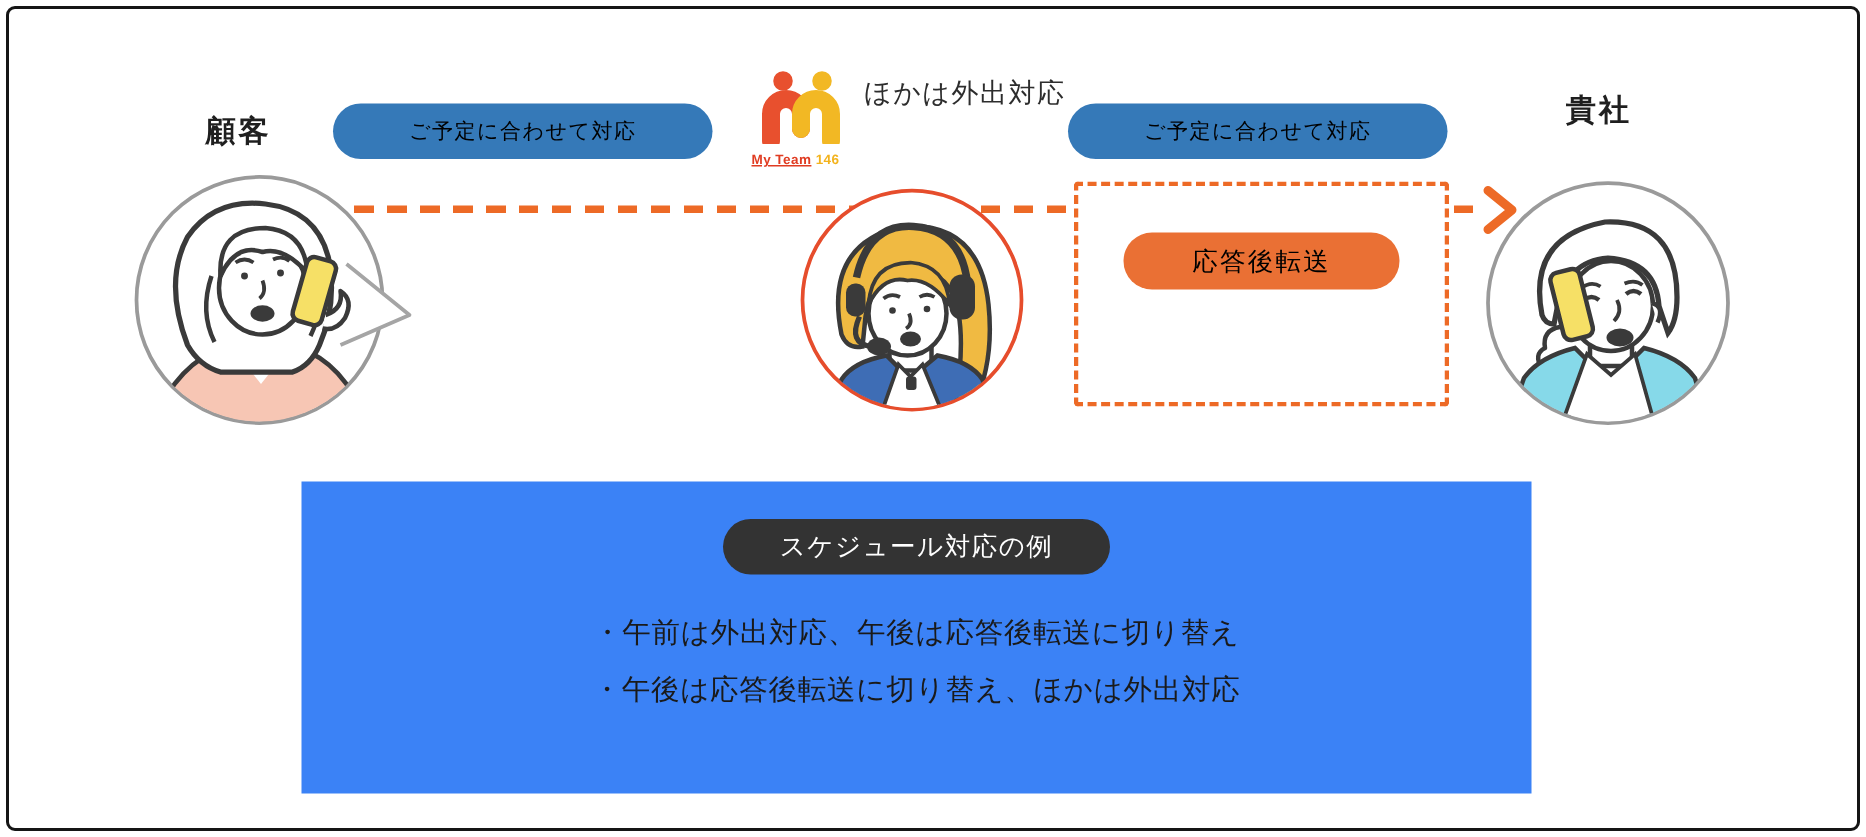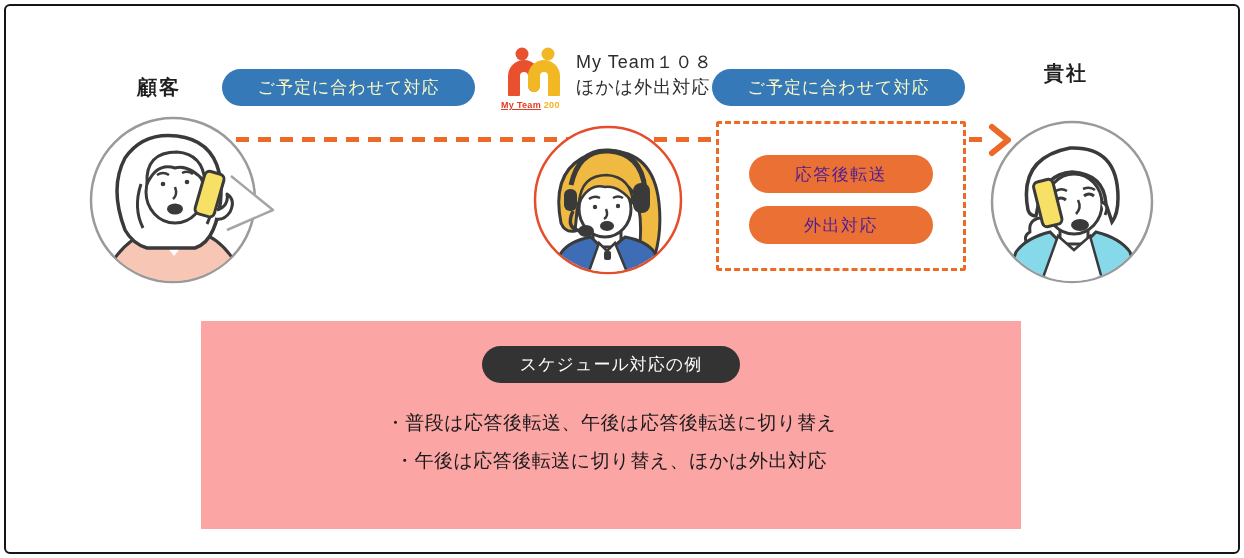--- a/index.html
+++ b/index.html
@@ -4,38 +4,38 @@
 <style>
   html,body{margin:0;padding:0;background:#fff;}
   .canvas{position:relative;width:1244px;height:558px;background:#fff;overflow:hidden;
           font-family:"Liberation Sans","DejaVu Sans",sans-serif;color:#1a1a1a;}
   .frame{position:absolute;inset:4px;border:2px solid #151515;border-radius:6px;}
 
   .abs{position:absolute;}
 
   .side-label{font-size:20px;font-weight:600;letter-spacing:2px;color:#1f1f1f;}
 
-  .blue-pill{width:253px;height:37px;border-radius:19px;background:#3579b8;color:#fef9c3;
+  .blue-pill{width:253px;height:37px;border-radius:19px;background:#3579b8;color:#000000;
              display:flex;align-items:center;justify-content:center;
-             font-size:17px;font-weight:500;letter-spacing:1px;}
+             font-size:14px;font-weight:500;letter-spacing:1px;}
 
   .service-name{font-size:18px;font-weight:500;color:#2d2d2d;line-height:25px;letter-spacing:1px;}
 
   .flow-line{height:5px;background:repeating-linear-gradient(90deg,#ed6a26 0 13px,transparent 13px 22px);z-index:1;}
 
   .avatar{z-index:2;}
 
   .options-box{width:250px;height:150px;border:3px dashed #ed6a26;border-radius:3px;
                box-sizing:border-box;display:flex;flex-direction:column;align-items:center;
                padding-top:31px;gap:13px;z-index:1;}
-  .orange-btn{width:184px;height:38px;border-radius:19px;background:#ea7034;color:#4c1d95;
+  .orange-btn{width:184px;height:38px;border-radius:19px;background:#ea7034;color:#000000;
               display:flex;align-items:center;justify-content:center;
               font-size:17px;font-weight:500;letter-spacing:1.5px;}
 
-  .example-panel{left:201px;top:321px;width:820px;height:208px;background:#fca5a5;
+  .example-panel{left:201px;top:321px;width:820px;height:208px;background:#3b82f6;
                  display:flex;flex-direction:column;align-items:center;}
   .dark-pill{margin-top:25px;height:37px;padding:0 38px;border-radius:19px;background:#333333;
              color:#fff;display:flex;align-items:center;justify-content:center;
              font-size:17px;font-weight:500;letter-spacing:1px;}
   .bullets{margin-top:21px;text-align:center;}
   .bullet-line{font-size:19px;line-height:38px;letter-spacing:0.5px;color:#1a1a1a;}
 
   .logo-wordmark{font-size:9px;font-weight:700;letter-spacing:0.3px;white-space:nowrap;}
   .logo-wordmark .red{color:#e03c22;text-decoration:underline;}
   .logo-wordmark .yellow{color:#f3b31d;}
@@ -50,25 +50,24 @@
 
   <div class="abs blue-pill" style="left:222px;top:69px;">ご予定に合わせて対応</div>
 
   <div class="abs" style="left:501px;top:46px;width:70px;">
     <svg width="66" height="50" viewBox="0 0 66 50">
       <circle cx="21" cy="8" r="6.5" fill="#e8502e"></circle>
       <circle cx="47" cy="8" r="6.5" fill="#f2b824"></circle>
       <path d="M13 48 V30 a10 10 0 0 1 20 0 V40" fill="none" stroke="#e8502e" stroke-width="12" stroke-linecap="round"></path>
       <path d="M33 40 V30 a10 10 0 0 1 20 0 V48" fill="none" stroke="#f2b824" stroke-width="12" stroke-linecap="round"></path>
     </svg>
-    <div class="logo-wordmark"><span class="red">My Team</span> <span class="yellow">200</span></div>
+    <div class="logo-wordmark"><span class="red">My Team</span> <span class="yellow">146</span></div>
   </div>
 
   <div class="abs" style="left:576px;top:50px;">
-    <div class="service-name">My Team１０８</div>
     <div class="service-name">ほかは外出対応</div>
   </div>
 
   <div class="abs blue-pill" style="left:712px;top:69px;">ご予定に合わせて対応</div>
 
   <div class="abs side-label" style="left:1044px;top:60px;">貴社</div>
 
   <div class="abs flow-line" style="left:236px;top:137px;width:481px;"></div>
   <div class="abs flow-line" style="left:969px;top:137px;width:17px;"></div>
   <svg class="abs" style="left:986px;top:123px;z-index:3;" width="28" height="34" viewBox="0 0 28 34">
@@ -130,21 +129,20 @@
       <ellipse cx="76" cy="103" rx="7" ry="5" fill="#3a3a3a"></ellipse>
       <path d="M20 154 L30 130 Q38 118 60 114 L70 124 L58 154 Z" fill="#3e6db5" stroke="#3a3a3a" stroke-width="3"></path>
       <path d="M132 154 L124 130 Q116 118 94 114 L82 124 L96 154 Z" fill="#3e6db5" stroke="#3a3a3a" stroke-width="3"></path>
       <path d="M56 154 L68 120 L76 128 L84 120 L98 154 Z" fill="#ffffff" stroke="#3a3a3a" stroke-width="2.5"></path>
       <rect x="73" y="128" width="7" height="9" rx="2" fill="#3a3a3a"></rect>
     </g>
   </svg>
 
   <div class="abs options-box" style="left:716px;top:121px;">
     <div class="orange-btn">応答後転送</div>
-    <div class="orange-btn">外出対応</div>
   </div>
 
   <svg class="abs avatar" style="left:988px;top:118px;" width="168" height="168" viewBox="0 0 168 168">
     <defs>
         <clipPath id="mcl">
           <circle cx="84" cy="84" r="79"></circle>
         </clipPath>
       </defs>
     <circle cx="84" cy="84" r="80" fill="#ffffff" stroke="#9a9a9a" stroke-width="2.5"></circle>
     <g clip-path="url(#mcl)">
@@ -164,17 +162,17 @@
       <path d="M52 100 q-12 2 -10 14 q-8 4 -2 14 q4 6 12 4" fill="#ffffff" stroke="#3a3a3a" stroke-width="3" stroke-linejoin="round"></path>
       <path d="M16 168 L28 134 Q38 120 62 114 L72 124 L54 168 Z" fill="#86d9e9" stroke="#3a3a3a" stroke-width="3"></path>
       <path d="M152 168 L142 134 Q132 120 108 114 L98 124 L114 168 Z" fill="#86d9e9" stroke="#3a3a3a" stroke-width="3"></path>
       <path d="M52 168 L70 118 L86 132 L102 118 L116 168 Z" fill="#ffffff" stroke="#3a3a3a" stroke-width="2.5"></path>
     </g>
   </svg>
 
   <div class="abs example-panel">
     <div class="dark-pill">スケジュール対応の例</div>
     <div class="bullets">
-      <div class="bullet-line">・普段は応答後転送、午後は応答後転送に切り替え</div>
+      <div class="bullet-line">・午前は外出対応、午後は応答後転送に切り替え</div>
       <div class="bullet-line">・午後は応答後転送に切り替え、ほかは外出対応</div>
     </div>
   </div>
 </div>
 
 </body></html>

